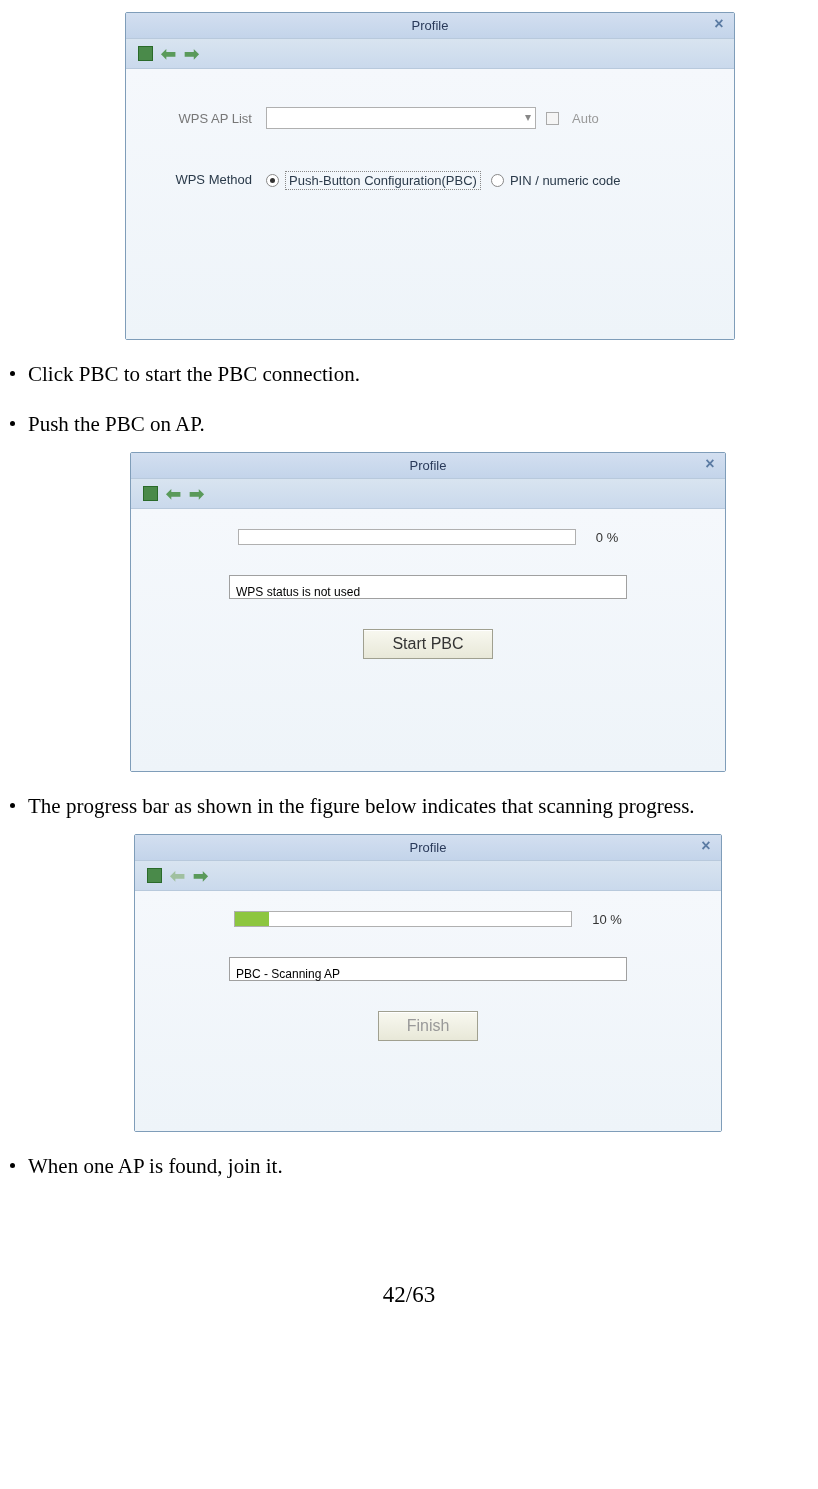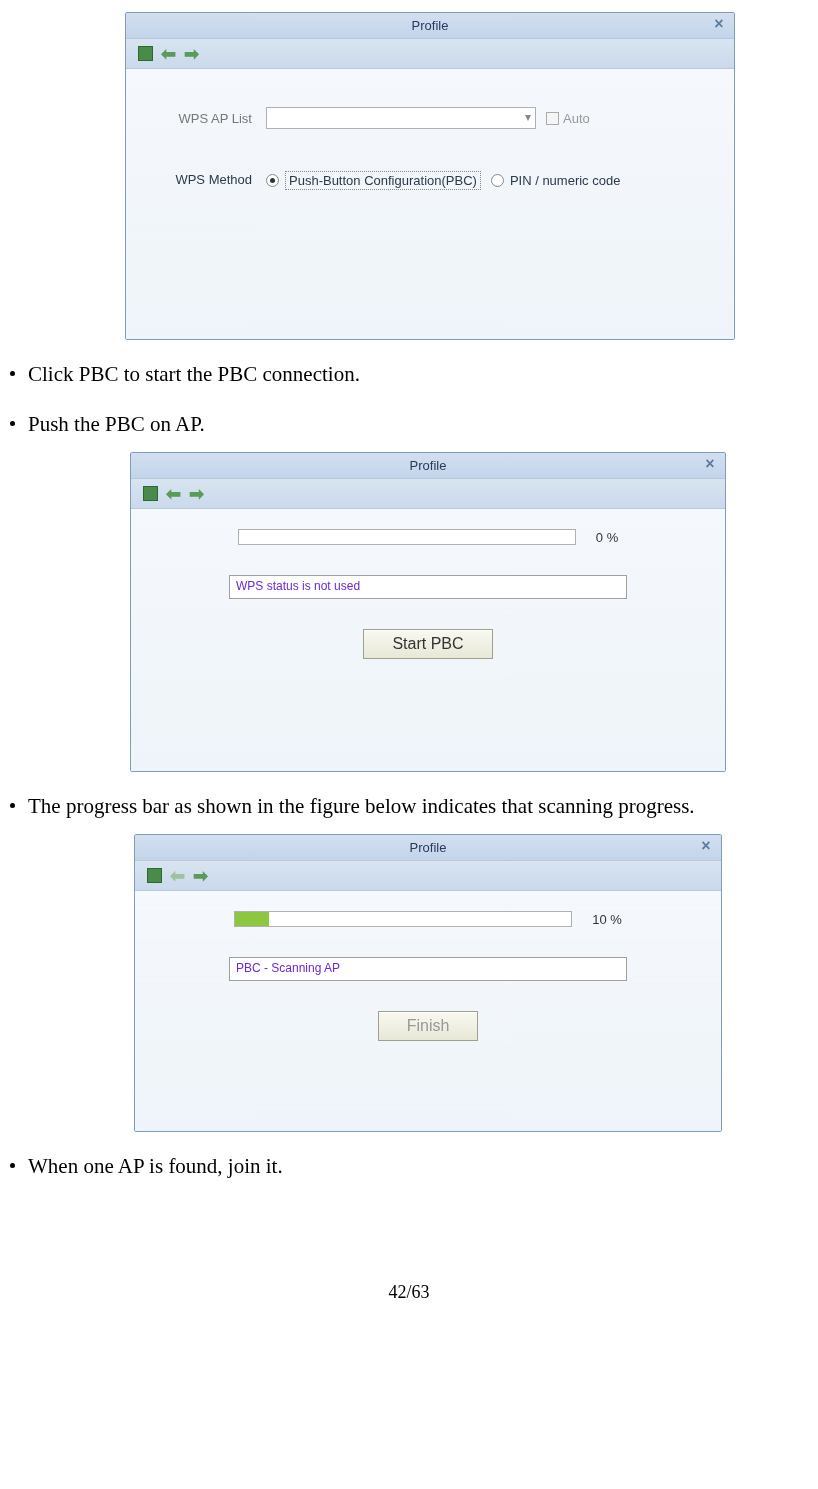--- a/index.html
+++ b/index.html
@@ -149,21 +149,21 @@
       top: 2px;
       color: #888;
       font-size: 12px;
     }
     .checkbox-label {
       margin-left: 10px;
       font-size: 13px;
       color: #999;
       display: inline-flex;
       align-items: center;
-      gap: 4px;
+      gap: 13px;
     }
     .checkbox-box {
       width: 13px;
       height: 13px;
       border: 1px solid #aaa;
       background: #f5f5f5;
       display: inline-block;
     }
     .radio-group {
       display: flex;
@@ -223,42 +223,42 @@
     }
     .progress-text {
       font-size: 13px;
       color: #333;
     }
     .status-input {
       width: 398px;
       height: 24px;
       border: 1px solid #a0a0a0;
       background: #fff;
-      padding: 3px 6px;
+      padding: 9px 6px;
       font-size: 12px;
-      color: #6d28d9;
+      color: #000000;
       margin-bottom: 30px;
     }
     .btn {
       padding: 5px 28px;
       background: linear-gradient(to bottom, #f8f8f0 0%, #e8e8d8 100%);
       border: 1px solid #a0a090;
       font-size: 16px;
       color: #333;
       cursor: pointer;
       box-shadow: inset 0 1px 0 #fff;
     }
     .btn.disabled {
       color: #999;
       cursor: default;
     }
     .page-number {
       text-align: center;
       font-family: 'Times New Roman', serif;
-      font-size: 18px;
+      font-size: 23px;
       color: #000;
       margin-top: 100px;
       padding-bottom: 20px;
     }
   </style>
 </head>
 <body>
 
 <div class="page-content">
 

